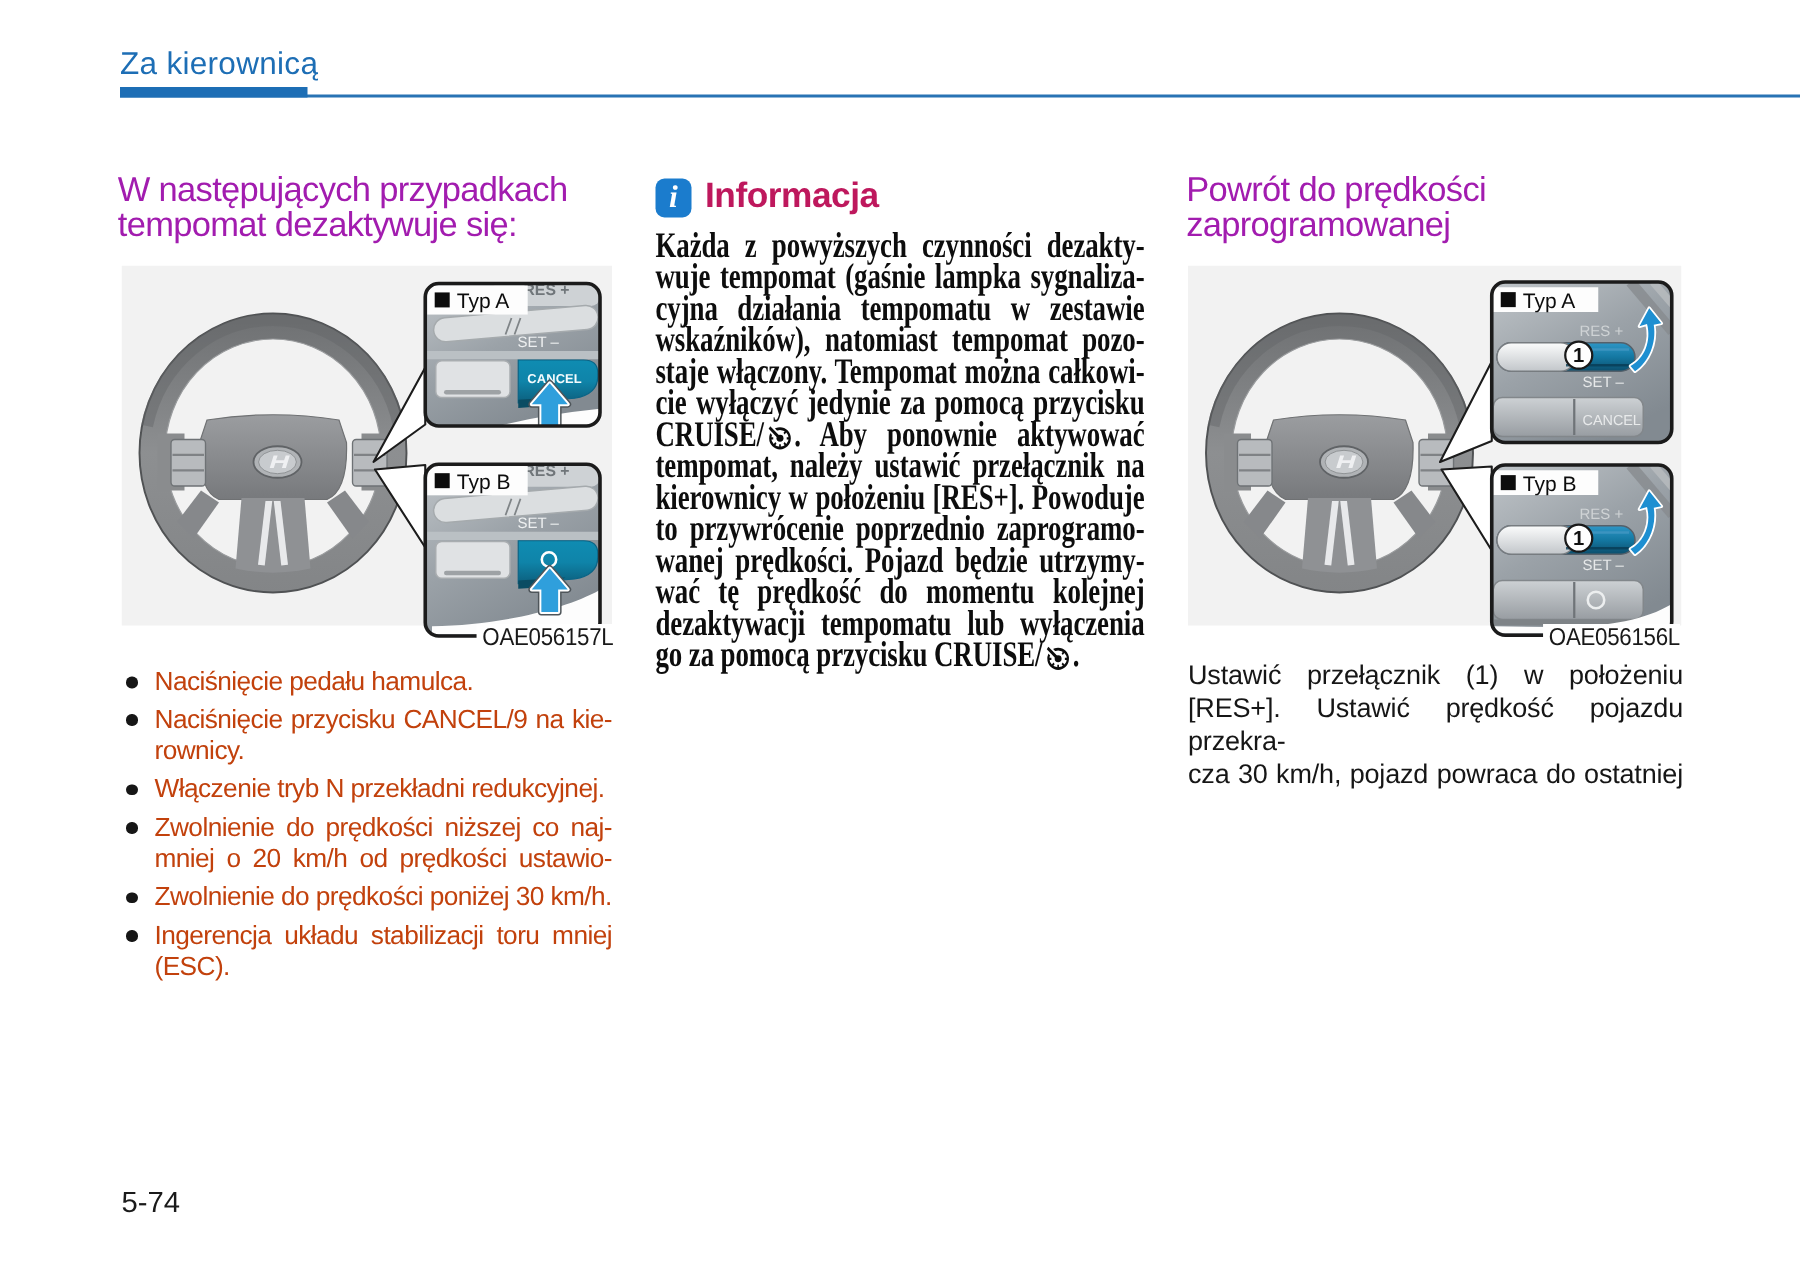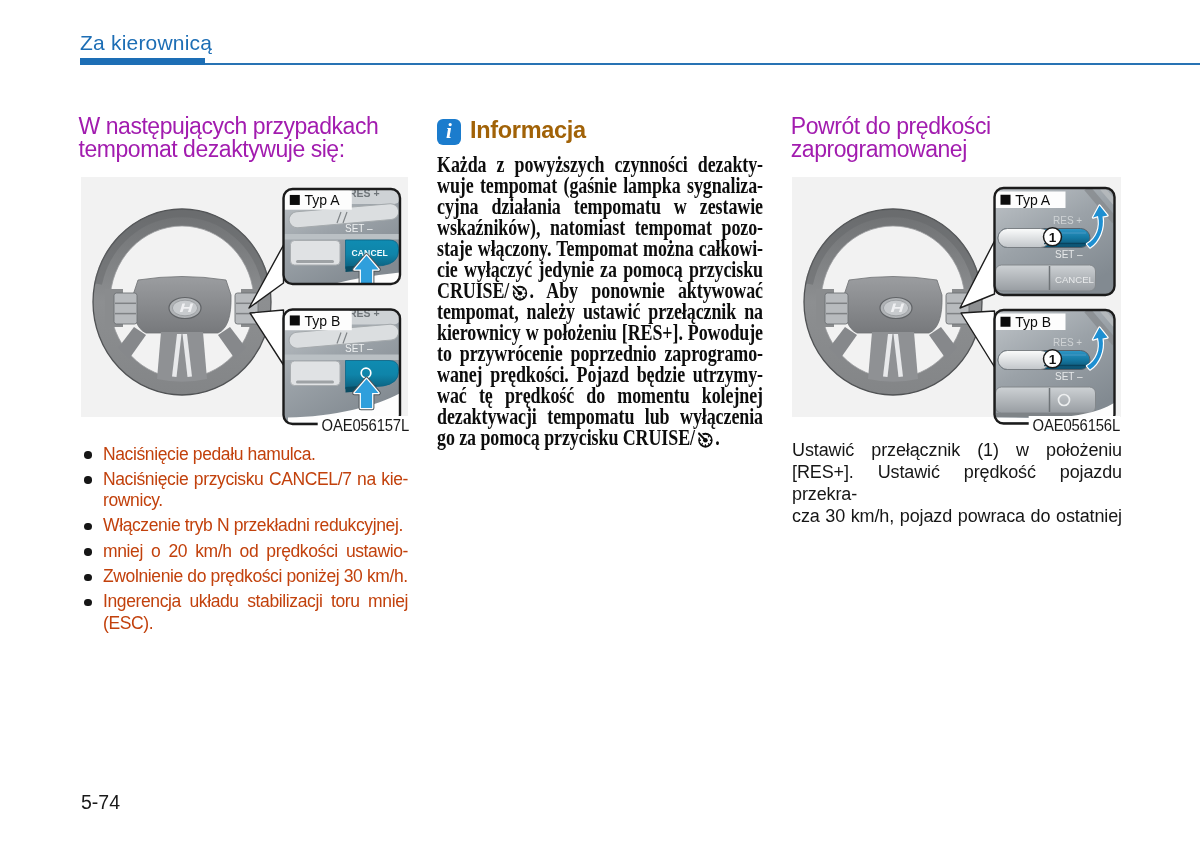--- a/index.html
+++ b/index.html
@@ -17,21 +17,21 @@
 #bullets{left:81px;top:443.7px;width:327px}
 .bi{position:relative;padding-left:22px;font-size:17.5px;line-height:21.2px;letter-spacing:-0.38px;
     text-align:justify;margin-bottom:4.1px;color:#c2410c}
 .bi:before{content:"";position:absolute;left:3px;top:7.5px;width:7.5px;height:7.5px;border-radius:50%;background:#161616}
 .bi .last{text-align-last:left}
 .bi .j{text-align-last:justify}
 #infohdr{left:437px;top:117px;width:340px;height:30px}
 #infoico{position:absolute;left:0;top:2px;width:24px;height:26px;border-radius:6px;background:#1b7ccd;
   color:#fff;font-family:"Liberation Serif",serif;font-style:italic;font-weight:bold;font-size:21px;
   text-align:center;line-height:25px}
-#infotxt{position:absolute;left:33px;top:0px;font-weight:bold;font-size:23.5px;letter-spacing:-0.3px;color:#a16207}
+#infotxt{position:absolute;left:33px;top:0px;font-weight:bold;font-size:23.5px;letter-spacing:-0.3px;color:#be185d}
 #mpara{left:437px;top:154px;width:436px;transform:scaleX(0.7477);transform-origin:0 0;
   font-family:"Liberation Serif",serif;font-weight:bold;font-size:24px;line-height:21px;
   letter-spacing:-0.1px;color:#0d0d0d}
 .ml{text-align:justify;text-align-last:justify;height:21px;white-space:nowrap}
 .mll{text-align-last:left;white-space:normal}
 #rpara{left:792px;top:440.3px;width:330px;font-size:18px;line-height:21.9px;letter-spacing:-0.12px;color:#161616}
 .rl{text-align:justify;text-align-last:justify}
 .rll{text-align-last:left}
 #pgnum{left:81px;top:790.5px;font-size:19.5px;color:#1a1a1a}
 </style>
@@ -271,27 +271,28 @@
 <rect x="202.5" y="133" width="120" height="113.5" rx="9" fill="none" stroke="#1b1b1b" stroke-width="2.4"></rect>
 </svg></div>
 
 <div class="abs cap" id="cap1">OAE056157L</div>
 <div class="abs cap" id="cap2">OAE056156L</div>
 <div class="abs" id="bullets">
  <div class="bi">
       <div class="last">Naciśnięcie pedału hamulca.</div>
     </div>
  <div class="bi">
-      <div class="j">Naciśnięcie przycisku CANCEL/7 na kie-</div>
+      <div class="j">Naciśnięcie przycisku CANCEL/9 na kie-</div>
       <div class="last">rownicy.</div>
     </div>
  <div class="bi">
       <div class="last">Włączenie tryb N przekładni redukcyjnej.</div>
     </div>
  <div class="bi">
+      <div class="j">Zwolnienie do prędkości niższej co naj-</div>
       <div class="j">mniej o 20&nbsp;km/h od prędkości ustawio-</div>
     </div>
  <div class="bi">
       <div class="last">Zwolnienie do prędkości poniżej 30&nbsp;km/h.</div>
     </div>
  <div class="bi">
       <div class="j">Ingerencja układu stabilizacji toru mniej</div>
       <div class="last">(ESC).</div>
     </div>
 </div>

